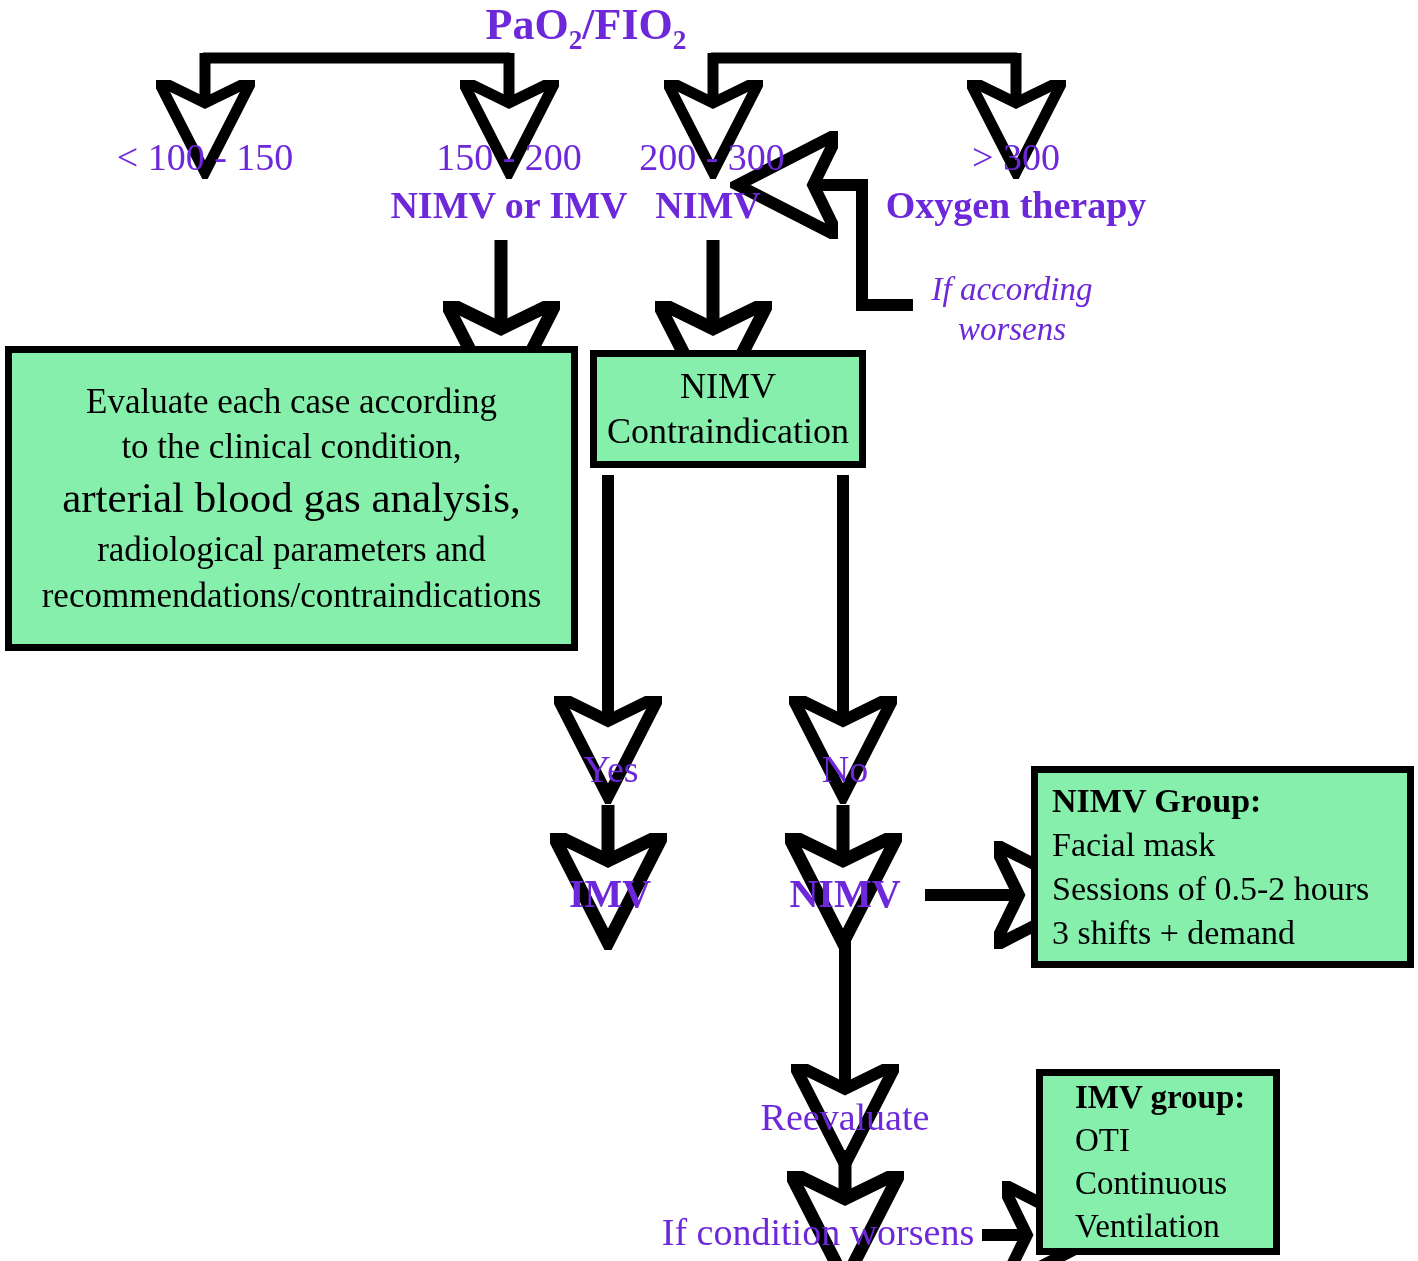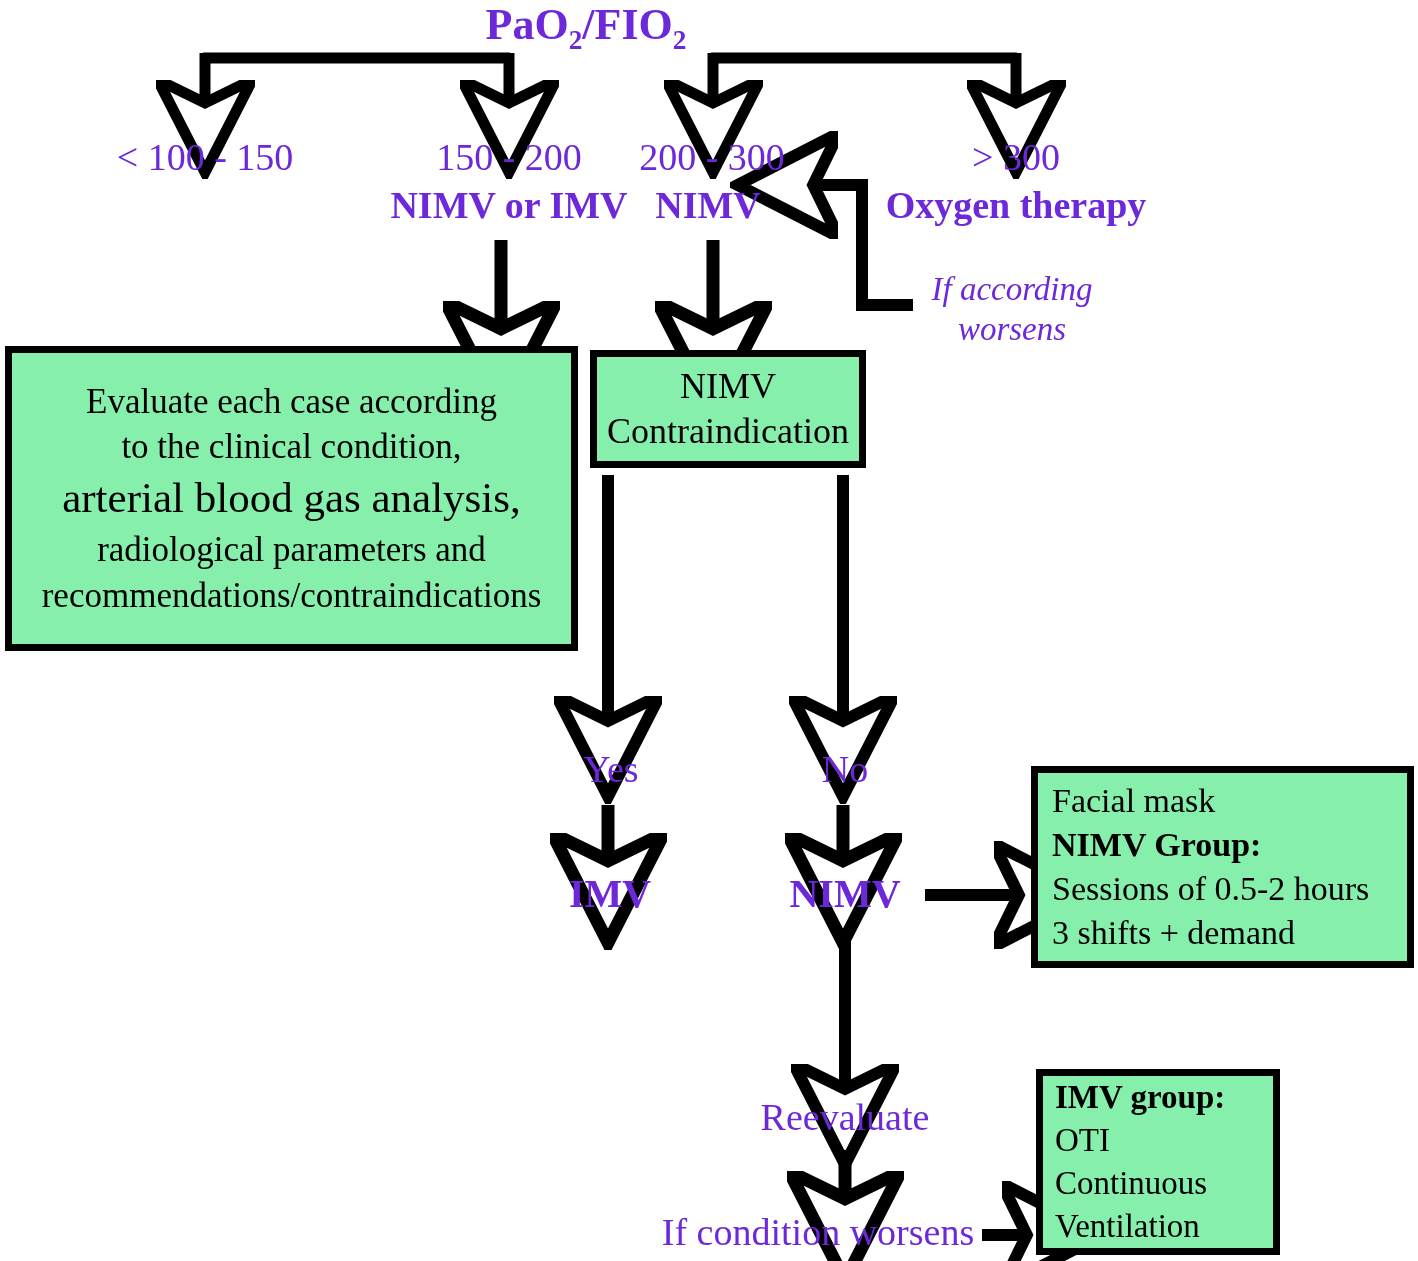--- a/index.html
+++ b/index.html
@@ -135,33 +135,33 @@
   </div>
 
   <div class="lbl center" style="left:611px; top:750px; font-size:38px;">Yes</div>
   <div class="lbl center" style="left:845px; top:750px; font-size:38px;">No</div>
 
   <div class="lbl center bold" style="left:610px; top:873px; font-size:40px;">IMV</div>
   <div class="lbl center bold" style="left:845px; top:873px; font-size:40px;">NIMV</div>
 
   <div class="box" style="left:1031px; top:766px; width:383px; height:202px;">
     <div class="box-inner" style="align-items:flex-start; padding:2px 0 2px 14px;">
+      <div class="box-line bold" style="font-size:34px; line-height:1.29;">NIMV Group:</div>
       <div class="box-line" style="font-size:34px; line-height:1.29;">Facial mask</div>
-      <div class="box-line bold" style="font-size:34px; line-height:1.29;">NIMV Group:</div>
       <div class="box-line" style="font-size:34px; line-height:1.29;">Sessions of 0.5-2 hours</div>
       <div class="box-line" style="font-size:34px; line-height:1.29;">3 shifts + demand</div>
     </div>
   </div>
 
   <div class="lbl center" style="left:845px; top:1098px; font-size:38px;">Reevaluate</div>
 
   <div class="lbl center" style="left:818px; top:1213px; font-size:38px;">If condition worsens</div>
 
   <div class="box" style="left:1036px; top:1069px; width:244px; height:186px;">
-    <div class="box-inner" style="align-items:flex-start; padding:2px 0 2px 12px;">
+    <div class="box-inner" style="align-items:flex-start; padding:2px 0 2px 12px;margin-left:20px;">
       <div class="box-line bold" style="font-size:33px; line-height:1.30;">IMV group:</div>
       <div class="box-line" style="font-size:33px; line-height:1.30;">OTI</div>
       <div class="box-line" style="font-size:33px; line-height:1.30;">Continuous</div>
       <div class="box-line" style="font-size:33px; line-height:1.30;">Ventilation</div>
     </div>
   </div>
 
 </div>
 
 </body></html>

